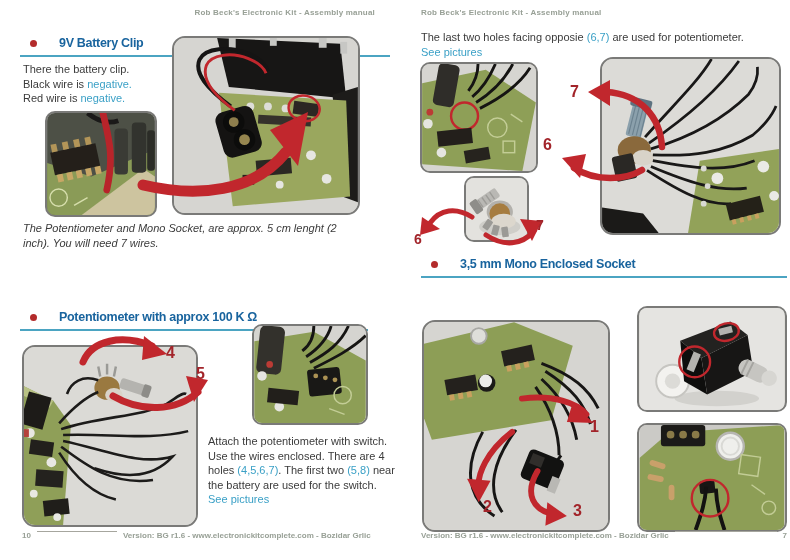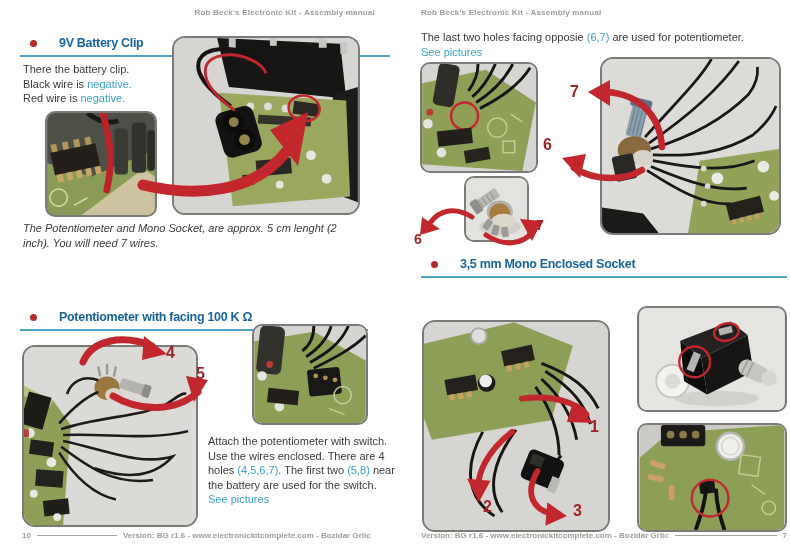--- a/index.html
+++ b/index.html
@@ -13,21 +13,21 @@
   .body-text{position:absolute;font-size:11px;line-height:14.6px;color:#3b3b3b;z-index:2;}
   .hl{color:#3aa0c6;}
   .link{color:#3aa0c6;}
   .photo{position:absolute;border:2px solid #7a7a78;border-radius:13px;overflow:hidden;
          background:#dcdbd7;box-sizing:border-box;z-index:1;}
   .photo.small{border-radius:10px;}
   .photo svg{display:block;width:100%;height:100%;}
   .overlay{position:absolute;z-index:3;pointer-events:none;}
   .overlay svg{display:block;width:100%;height:100%;overflow:visible;}
   .arrow-num{position:absolute;z-index:4;font-size:16px;font-weight:bold;color:#a2242a;line-height:1;}
-  .footer{position:absolute;display:flex;align-items:center;gap:6px;font-size:8px;font-weight:bold;
+  .footer{position:absolute;display:flex;align-items:flex-start;gap:6px;font-size:8px;font-weight:bold;
           color:#98a096;z-index:2;}
   .fline{height:1px;background:#a6a69e;}
 </style>
 </head>
 <body>
 
 <div class="spread">
 
   <div class="running-header" style="left:95px;top:8px;width:280px;text-align:right;">Rob Beck's Electronic Kit - Assembly manual</div>
 
@@ -105,21 +105,21 @@
     <svg viewBox="0 0 192 112">
       <path d="M15,89 C70,102 126,96 158,56" stroke="#c1272d" stroke-width="11" fill="none" stroke-linecap="round"></path>
       <polygon points="180,16 142,34 170,70" fill="#c1272d"></polygon>
     </svg>
   </div>
 
   <div class="body-text" style="left:23px;top:221px;width:334px;font-style:italic;">The Potentiometer and Mono Socket, are approx. 5 cm lenght (2 inch). You will need 7 wires.</div>
 
   <div class="sec-head" style="left:20px;top:310px;">
     <span class="bullet"></span>
-    <span class="sec-title">Potentiometer with facing 100 K Ω</span>
+    <span class="sec-title">Potentiometer with approx 100 K Ω</span>
   </div>
   <div class="rule" style="left:20px;top:329px;width:348px;"></div>
 
   <div class="photo" style="left:22px;top:345px;width:176px;height:182px;">
     <svg viewBox="0 0 176 182">
       <rect width="176" height="182" fill="#dbdad6"></rect>
       <polygon points="0,40 30,55 48,80 40,182 0,182" fill="#8f9f58"></polygon>
       <polygon points="0,40 30,55 26,62 0,50" fill="#b8c184"></polygon>
       <rect x="0" y="48" width="24" height="34" fill="#1d1b18" transform="rotate(16 12 65)"></rect>
       <rect x="6" y="96" width="24" height="15" fill="#22201c" transform="rotate(8 18 103)"></rect>

